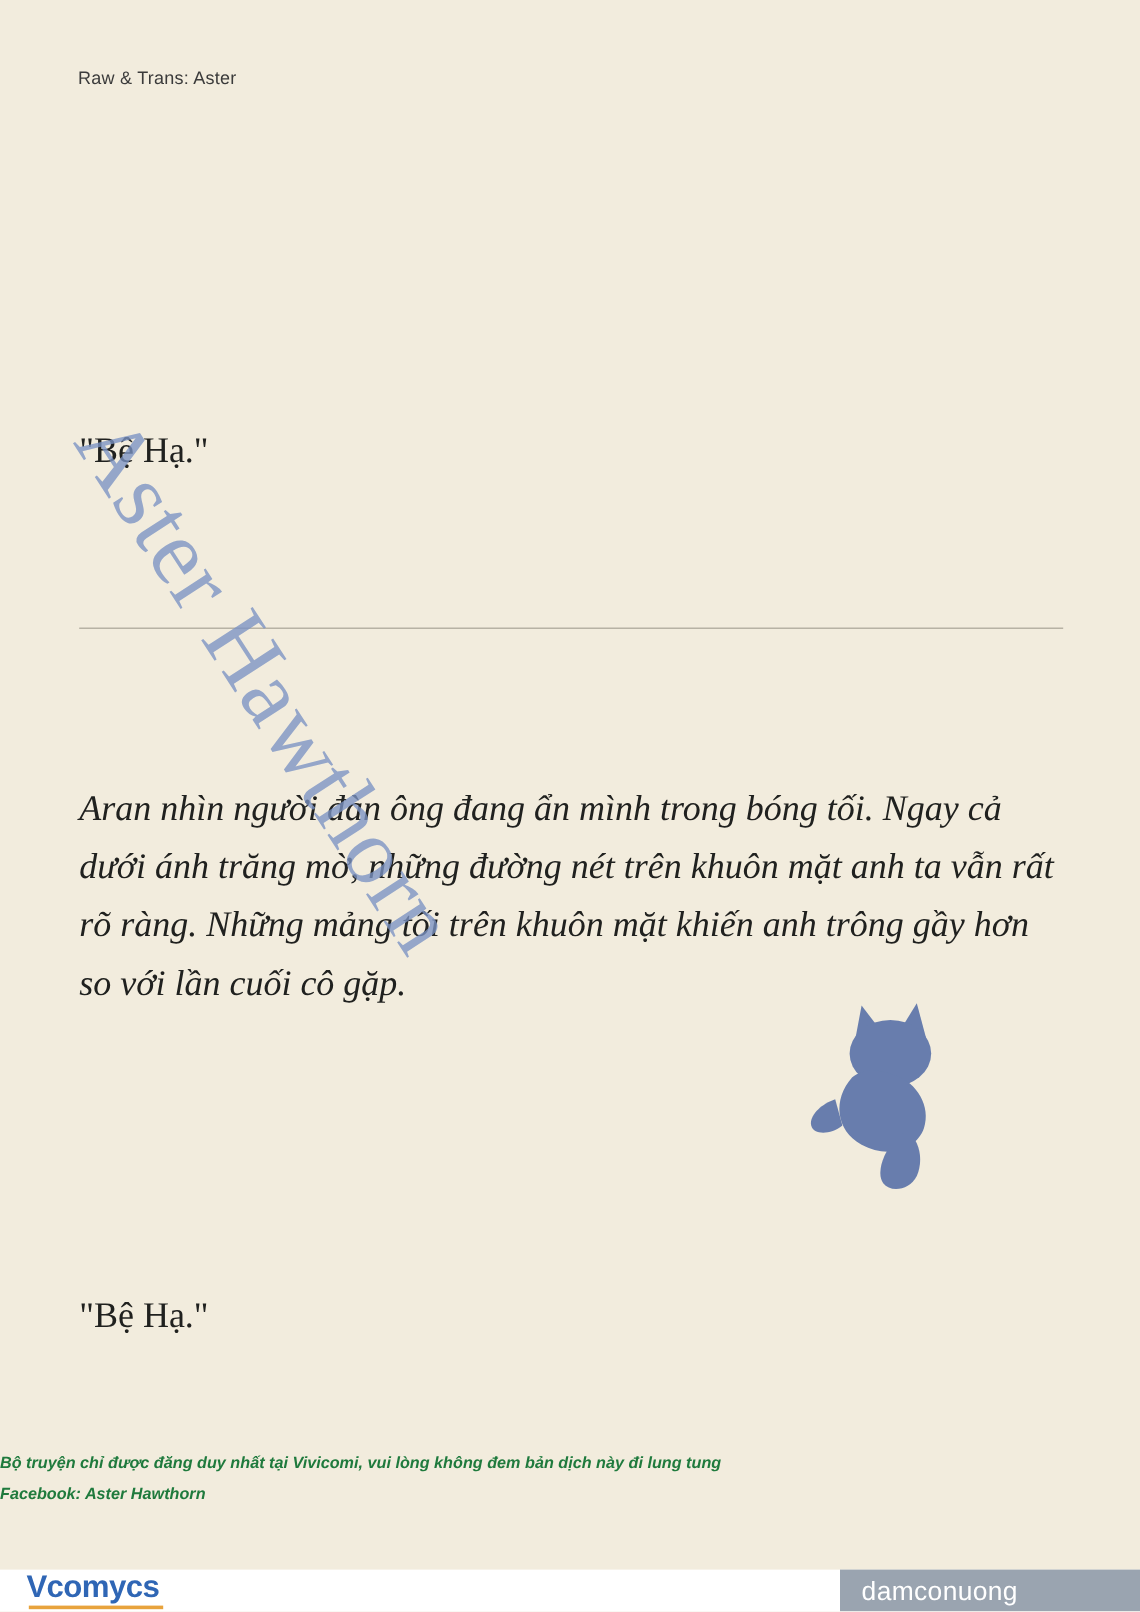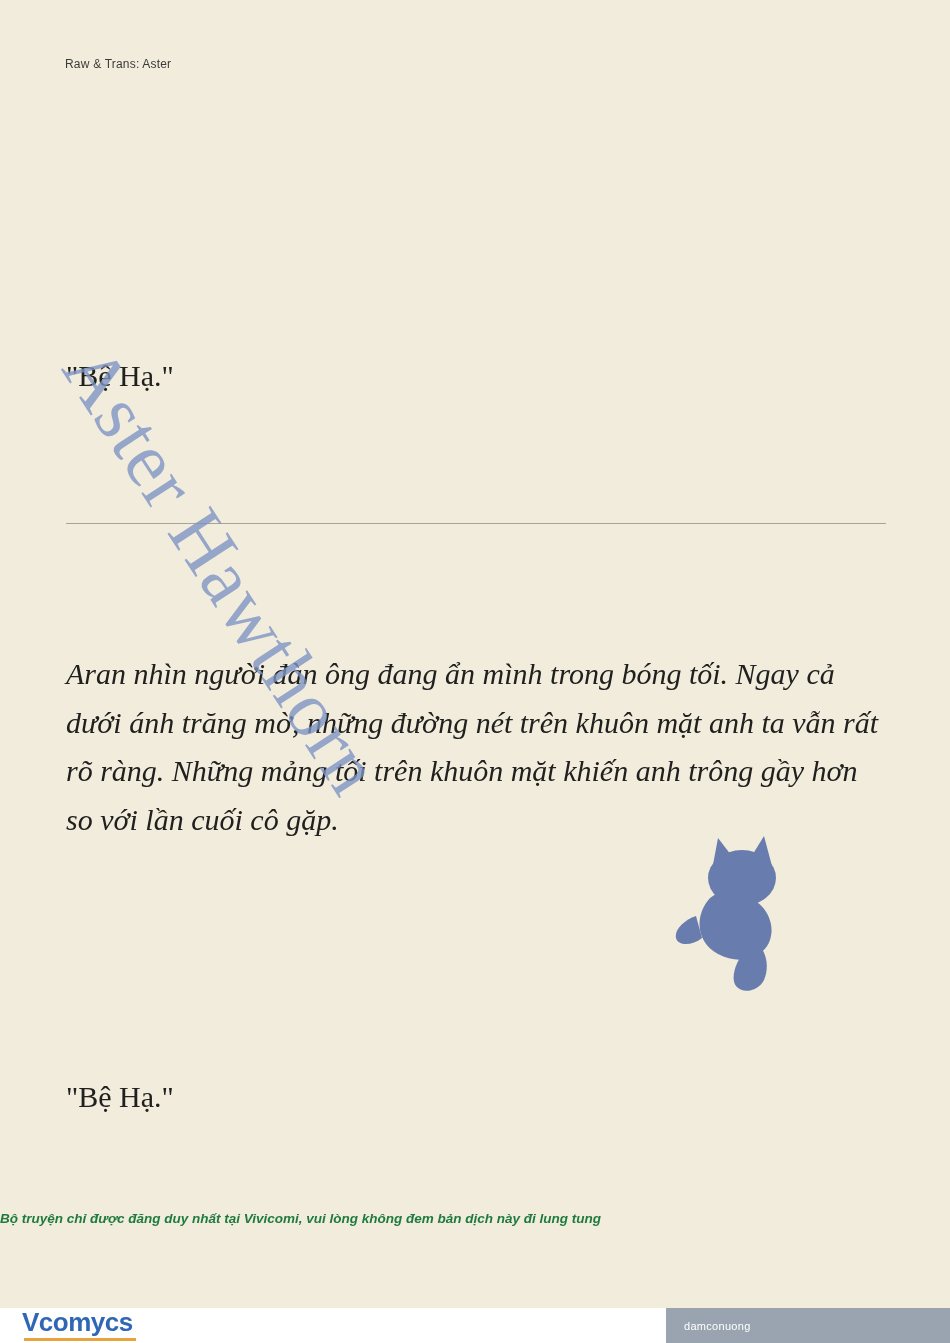--- a/index.html
+++ b/index.html
@@ -15,21 +15,21 @@
     width: 950px;
     height: 1343px;
     background: #f2ecdd;
     overflow: hidden;
   }
   .header-credit {
     position: absolute;
     top: 57px;
     left: 65px;
     font-family: "Liberation Sans", sans-serif;
-    font-size: 12px;
+    font-size: 15px;
     color: #3b3b3b;
     letter-spacing: 0.2px;
   }
   .body-text {
     position: absolute;
     left: 66px;
     width: 820px;
     font-family: "Liberation Serif", serif;
     font-size: 30px;
     line-height: 1.62;
@@ -115,26 +115,26 @@
     left: 24px;
     bottom: 2px;
     width: 112px;
     height: 3px;
     background: #e8a33d;
   }
   .brand-tag {
     position: absolute;
     right: 0;
     bottom: 0;
-    width: 284px;
+    width: 250px;
     height: 35px;
     background: #9aa4b0;
     color: #ffffff;
     font-family: "Liberation Sans", sans-serif;
-    font-size: 11px;
+    font-size: 22px;
     display: flex;
     align-items: center;
     padding-left: 18px;
     box-sizing: border-box;
     letter-spacing: 0.3px;
   }
 </style>
 </head>
 <body>
 
@@ -161,20 +161,21 @@
         <ellipse cx="82" cy="58" rx="34" ry="28"></ellipse>
         <path d="M50 78 C34 96 36 122 58 134 C80 146 104 138 110 120 C116 102 104 82 86 76 C72 71 60 70 50 78 Z"></path>
         <path d="M96 122 C106 130 110 146 104 160 C98 172 82 174 76 166 C70 158 76 140 86 130 Z"></path>
         <path d="M36 96 C24 100 14 110 16 118 C18 126 32 126 42 118 Z"></path>
       </g>
     </svg>
   </div>
 
   <div class="footer-notes">
     <div>Bộ truyện chỉ được đăng duy nhất tại Vivicomi, vui lòng không đem bản dịch này đi lung tung</div>
+    <div>Facebook: Aster Hawthorn</div>
   </div>
 
   <div class="bottom-bar">
     <div class="logo">
       <span>Vcomycs</span>
     </div>
     <div class="logo-underline"></div>
     <div class="brand-tag">damconuong</div>
   </div>
 

